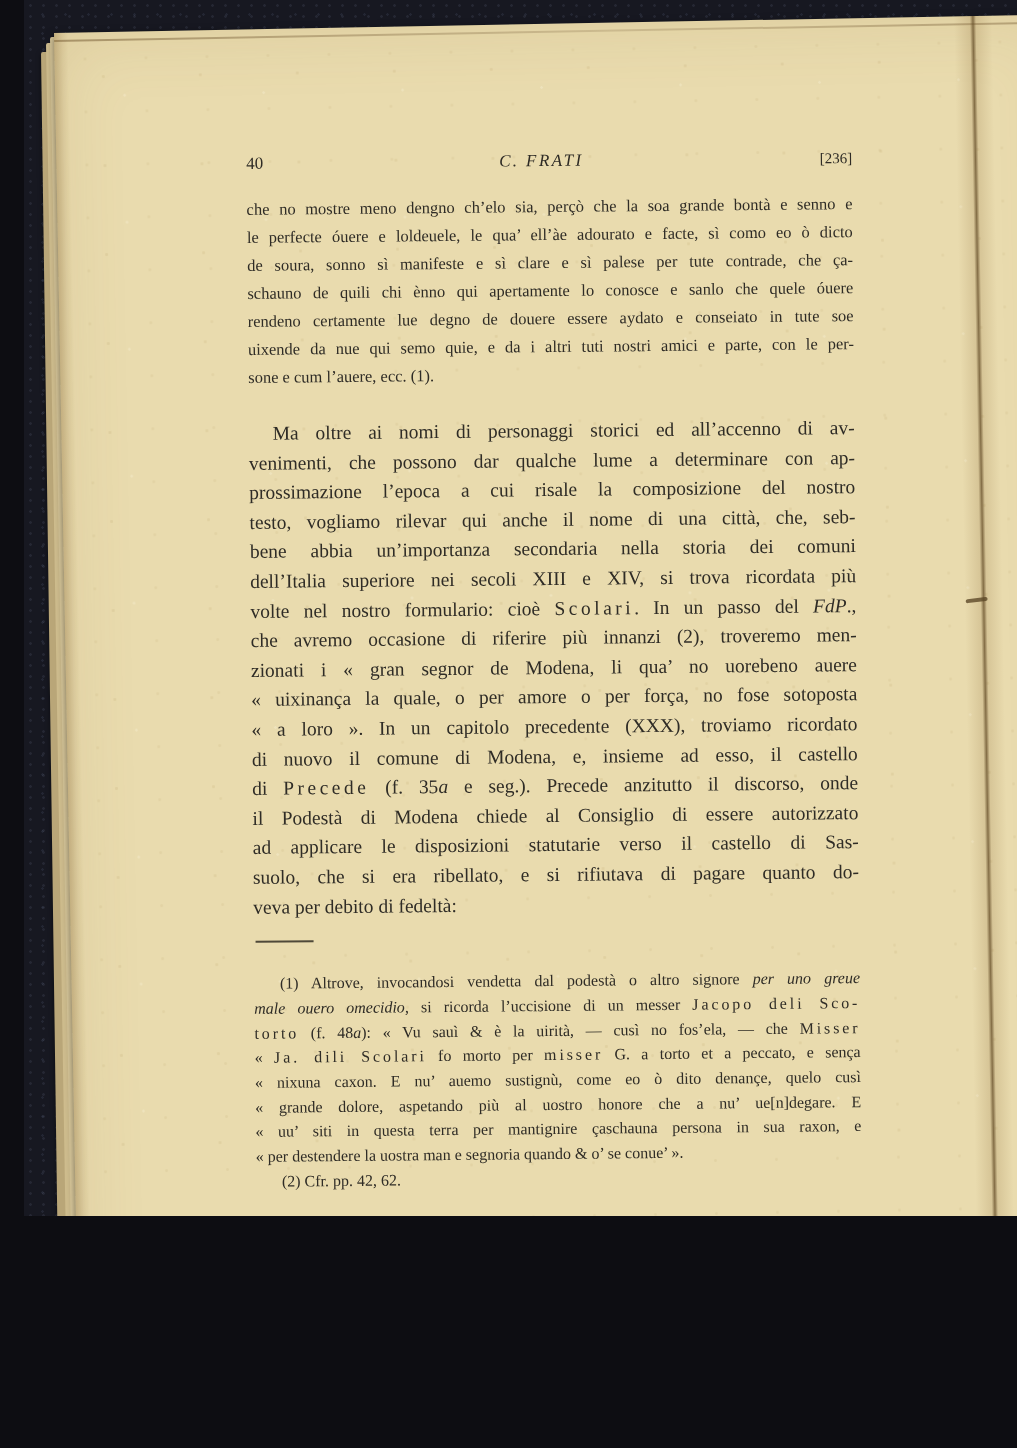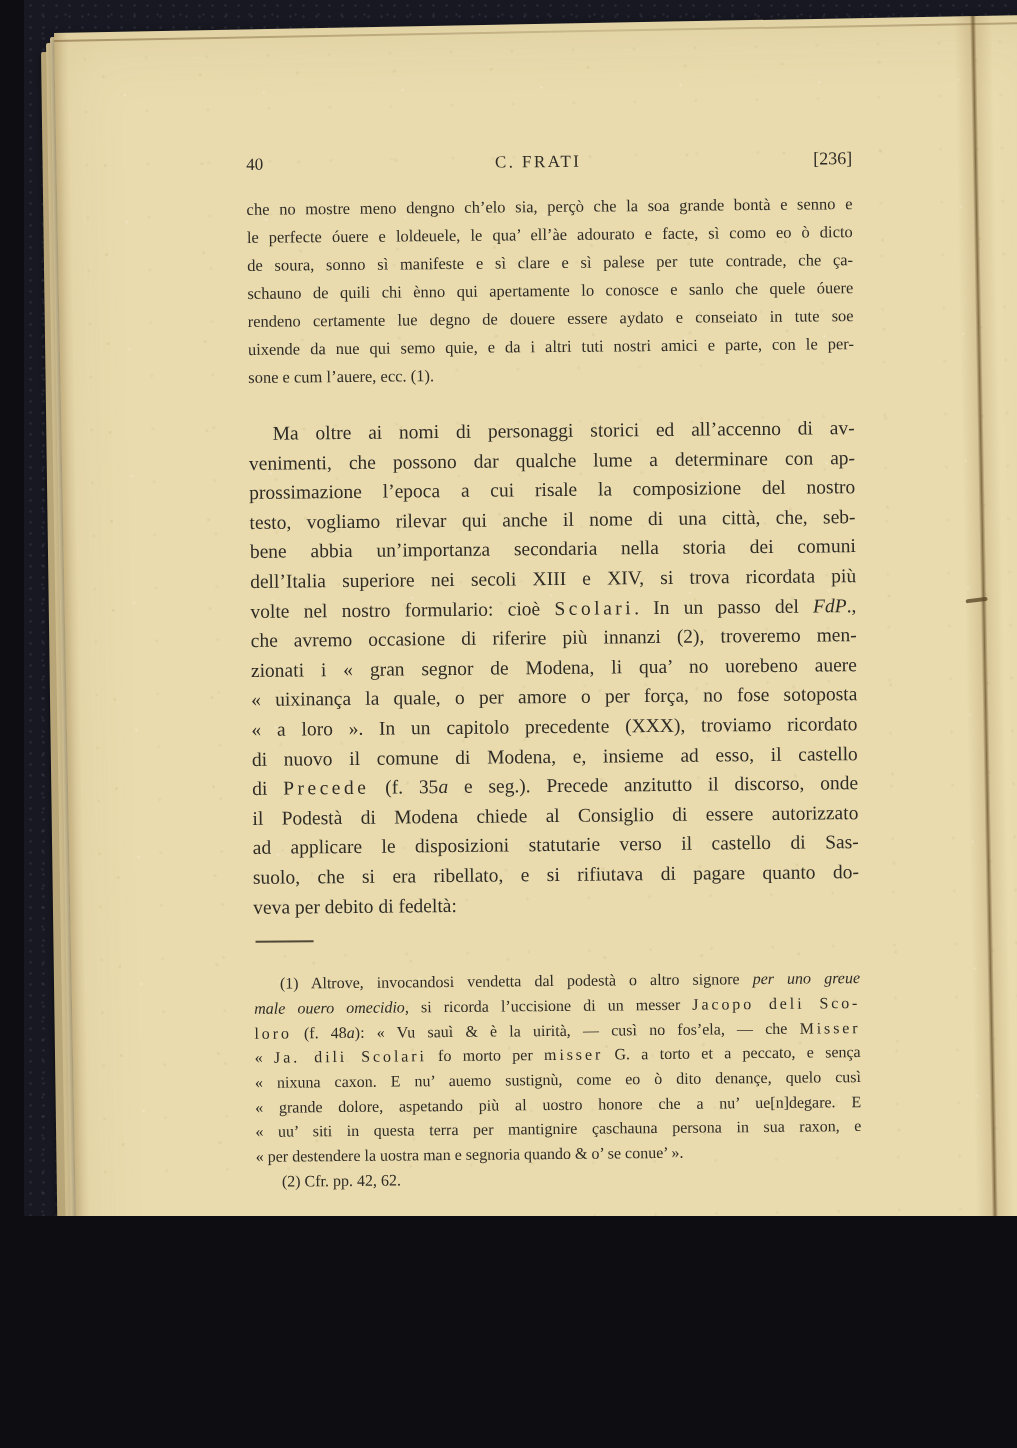--- a/index.html
+++ b/index.html
@@ -69,22 +69,22 @@
   
   .text-layer {
     position:absolute; left:222px; top:150px; width:606px;
     transform:rotate(-0.55deg); transform-origin:50% 0;
     color: var(--ink,#2f2c26);
   }
   .header-row {
     display:flex; justify-content:space-between; align-items:baseline;
     font-size:17px; line-height:22px; height:22px;
   }
-  .running-title { letter-spacing:.14em; }
-  .bracket-number { font-size:18px; }
+  .running-title { letter-spacing:.14em;font-style:italic; }
+  .bracket-number { font-size:15px; }
 
   .tline { text-align:justify; text-align-last:justify; }
   .tline.noj { text-align-last:auto; }
   .tline.ind { text-indent:24px; }
 
   .quote-block { margin-top:21px; font-size:16.5px; line-height:28px; }
   .body-block  { margin-top:27px; font-size:19.5px; line-height:29.6px; }
   .fn-rule {
     margin-top:19px; margin-left:2px; width:58px; height:0;
     border-top:2px solid rgba(52,47,37,.85);
@@ -148,21 +148,21 @@
       <div class="tline">ad applicare le disposizioni statutarie verso il castello di Sas-</div>
       <div class="tline">suolo, che si era ribellato, e si rifiutava di pagare quanto do-</div>
       <div class="tline noj">veva per debito di fedeltà:</div>
     </div>
 
     <div class="fn-rule"></div>
 
     <div class="fn-block">
       <div class="tline ind">(1) Altrove, invocandosi vendetta dal podestà o altro signore <i>per uno greue</i></div>
       <div class="tline"><i>male ouero omecidio</i>, si ricorda l’uccisione di un messer <span class="ls">Jacopo deli Sco-</span></div>
-      <div class="tline"><span class="ls">loro</span> (f. 48<i>a</i>): « Vu sauì &amp; è la uirità, — cusì no fos’ela, — che <span class="ls">Misser</span></div>
+      <div class="tline"><span class="ls">torto</span> (f. 48<i>a</i>): « Vu sauì &amp; è la uirità, — cusì no fos’ela, — che <span class="ls">Misser</span></div>
       <div class="tline">« <span class="ls">Ja. dili Scolari</span> fo morto per <span class="ls">misser</span> G. a torto et a peccato, e sença</div>
       <div class="tline">« nixuna caxon. E nu’ auemo sustignù, come eo ò dito denançe, quelo cusì</div>
       <div class="tline">« grande dolore, aspetando più al uostro honore che a nu’ ue[n]degare. E</div>
       <div class="tline">« uu’ siti in questa terra per mantignire çaschauna persona in sua raxon, e</div>
       <div class="tline noj">« per destendere la uostra man e segnoria quando &amp; o’ se conue’ ».</div>
       <div class="tline ind noj">(2) Cfr. pp. 42, 62.</div>
     </div>
 
   </div>
 </div>

